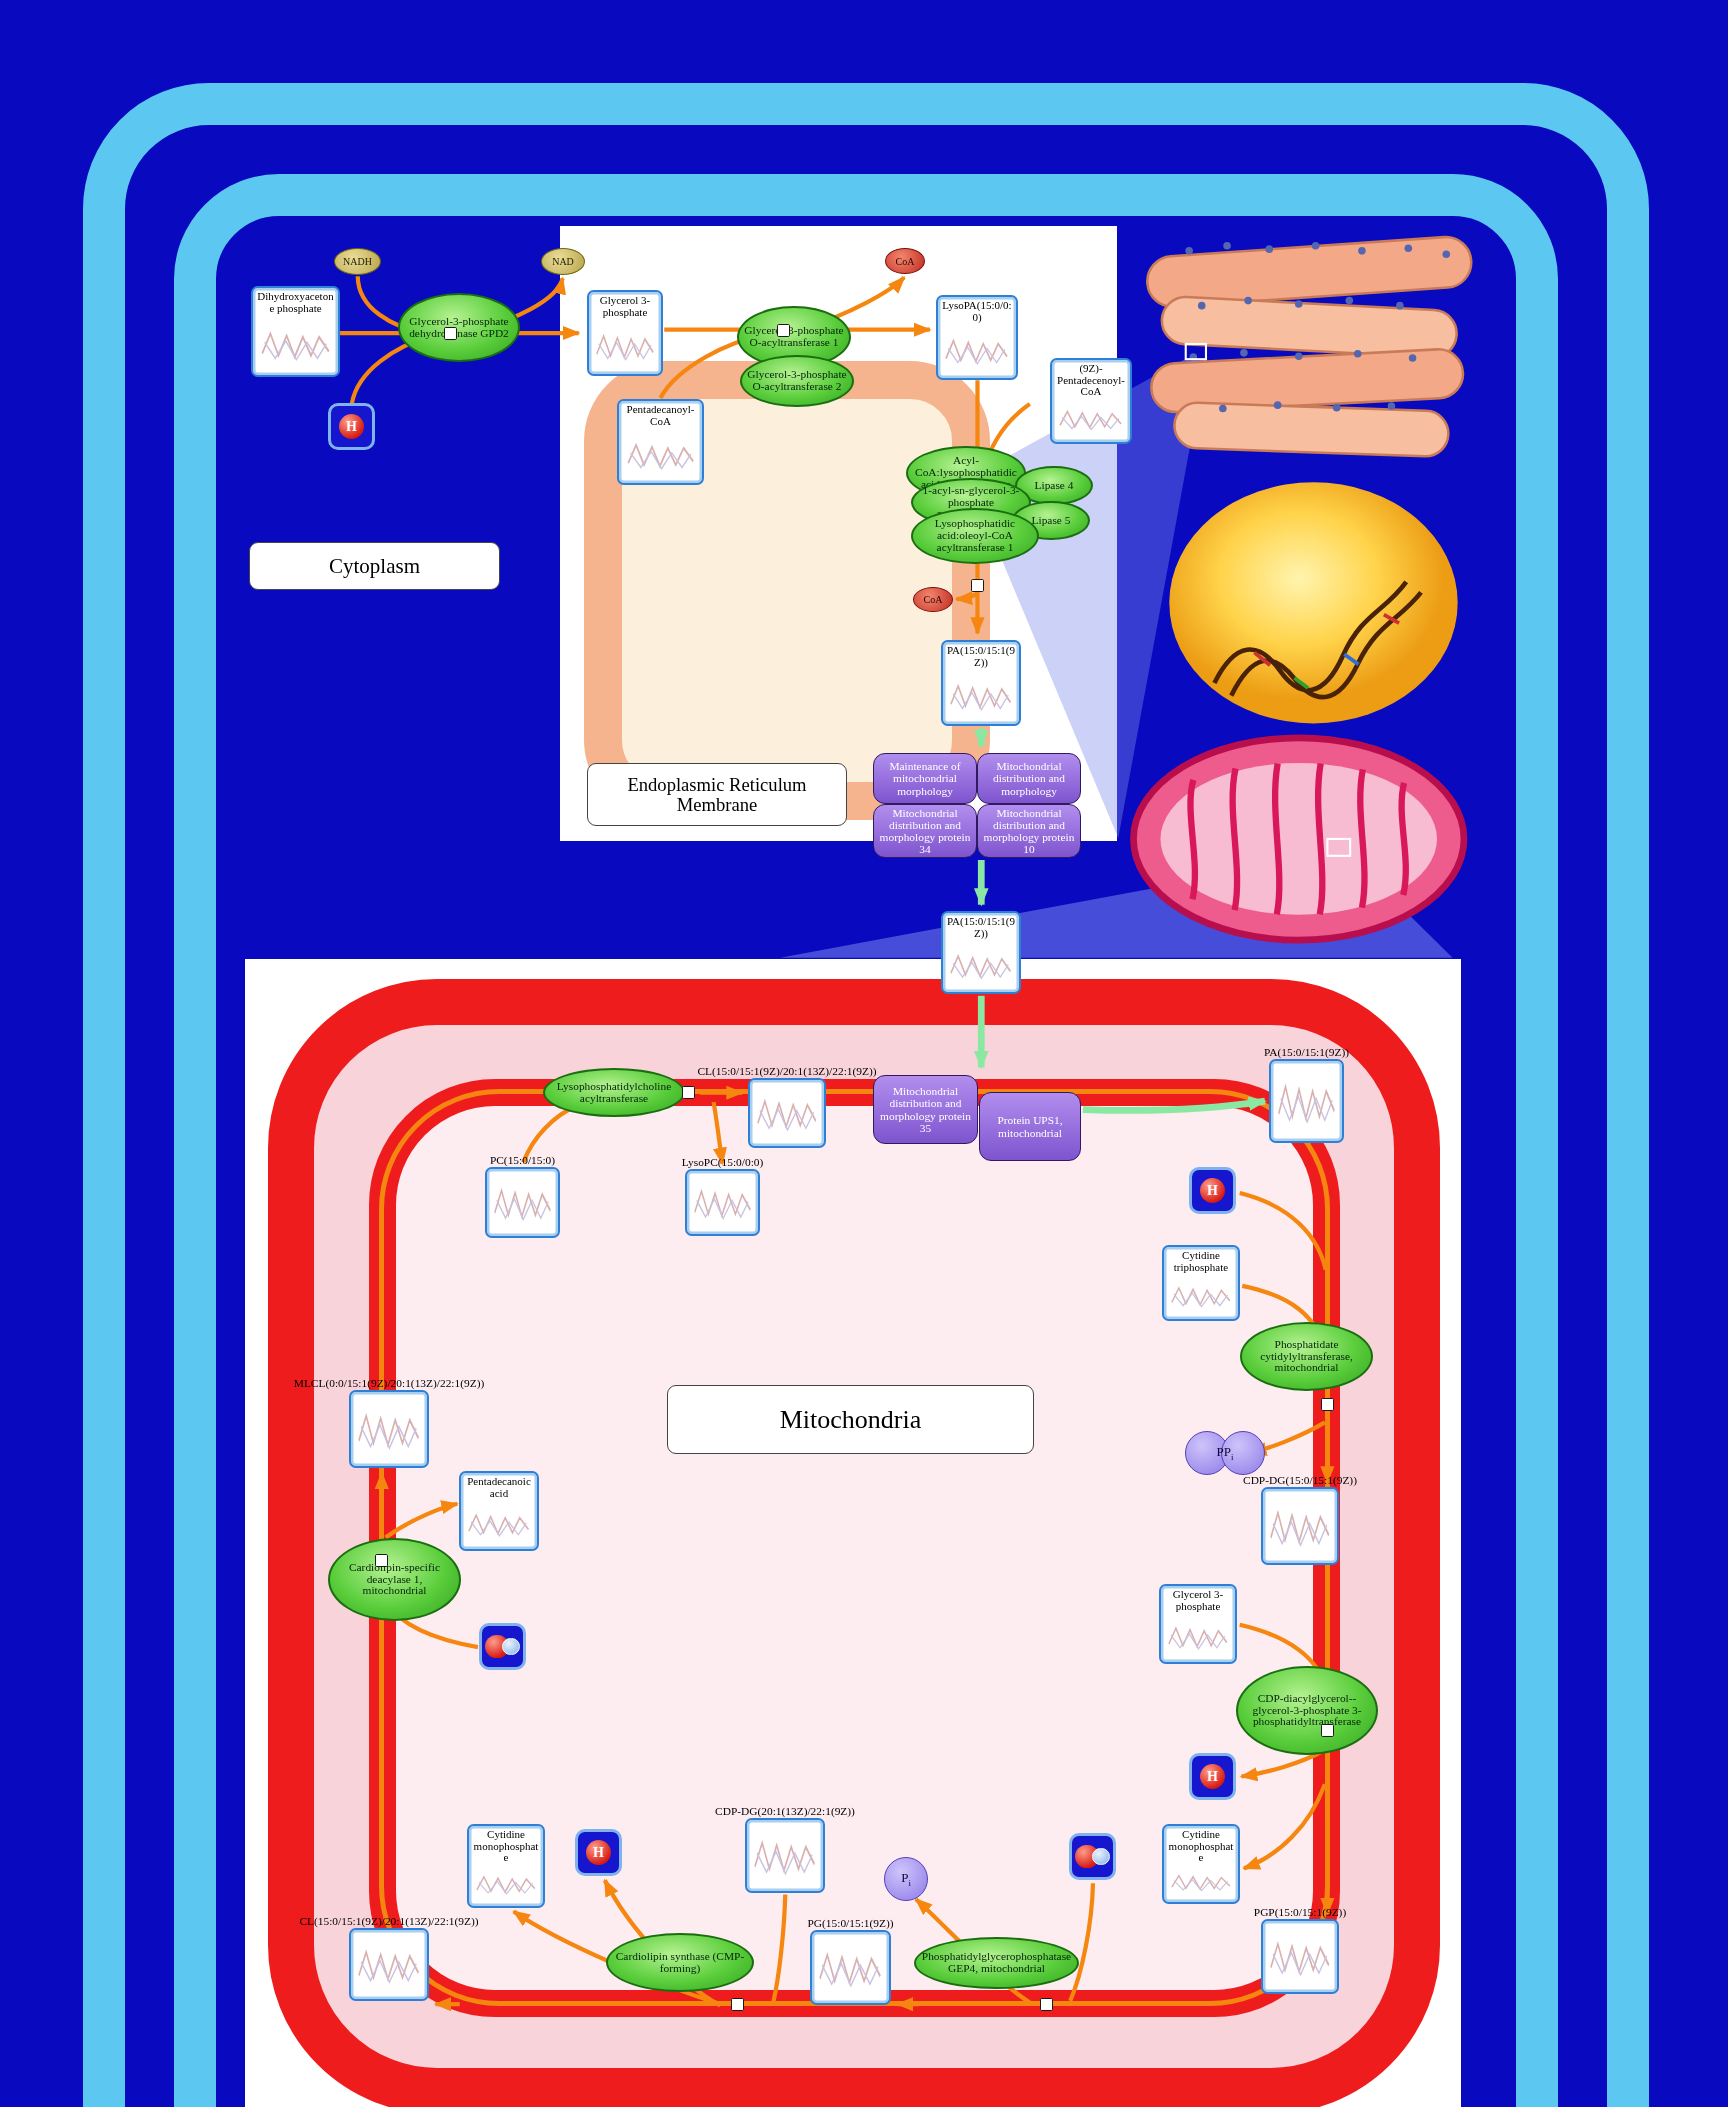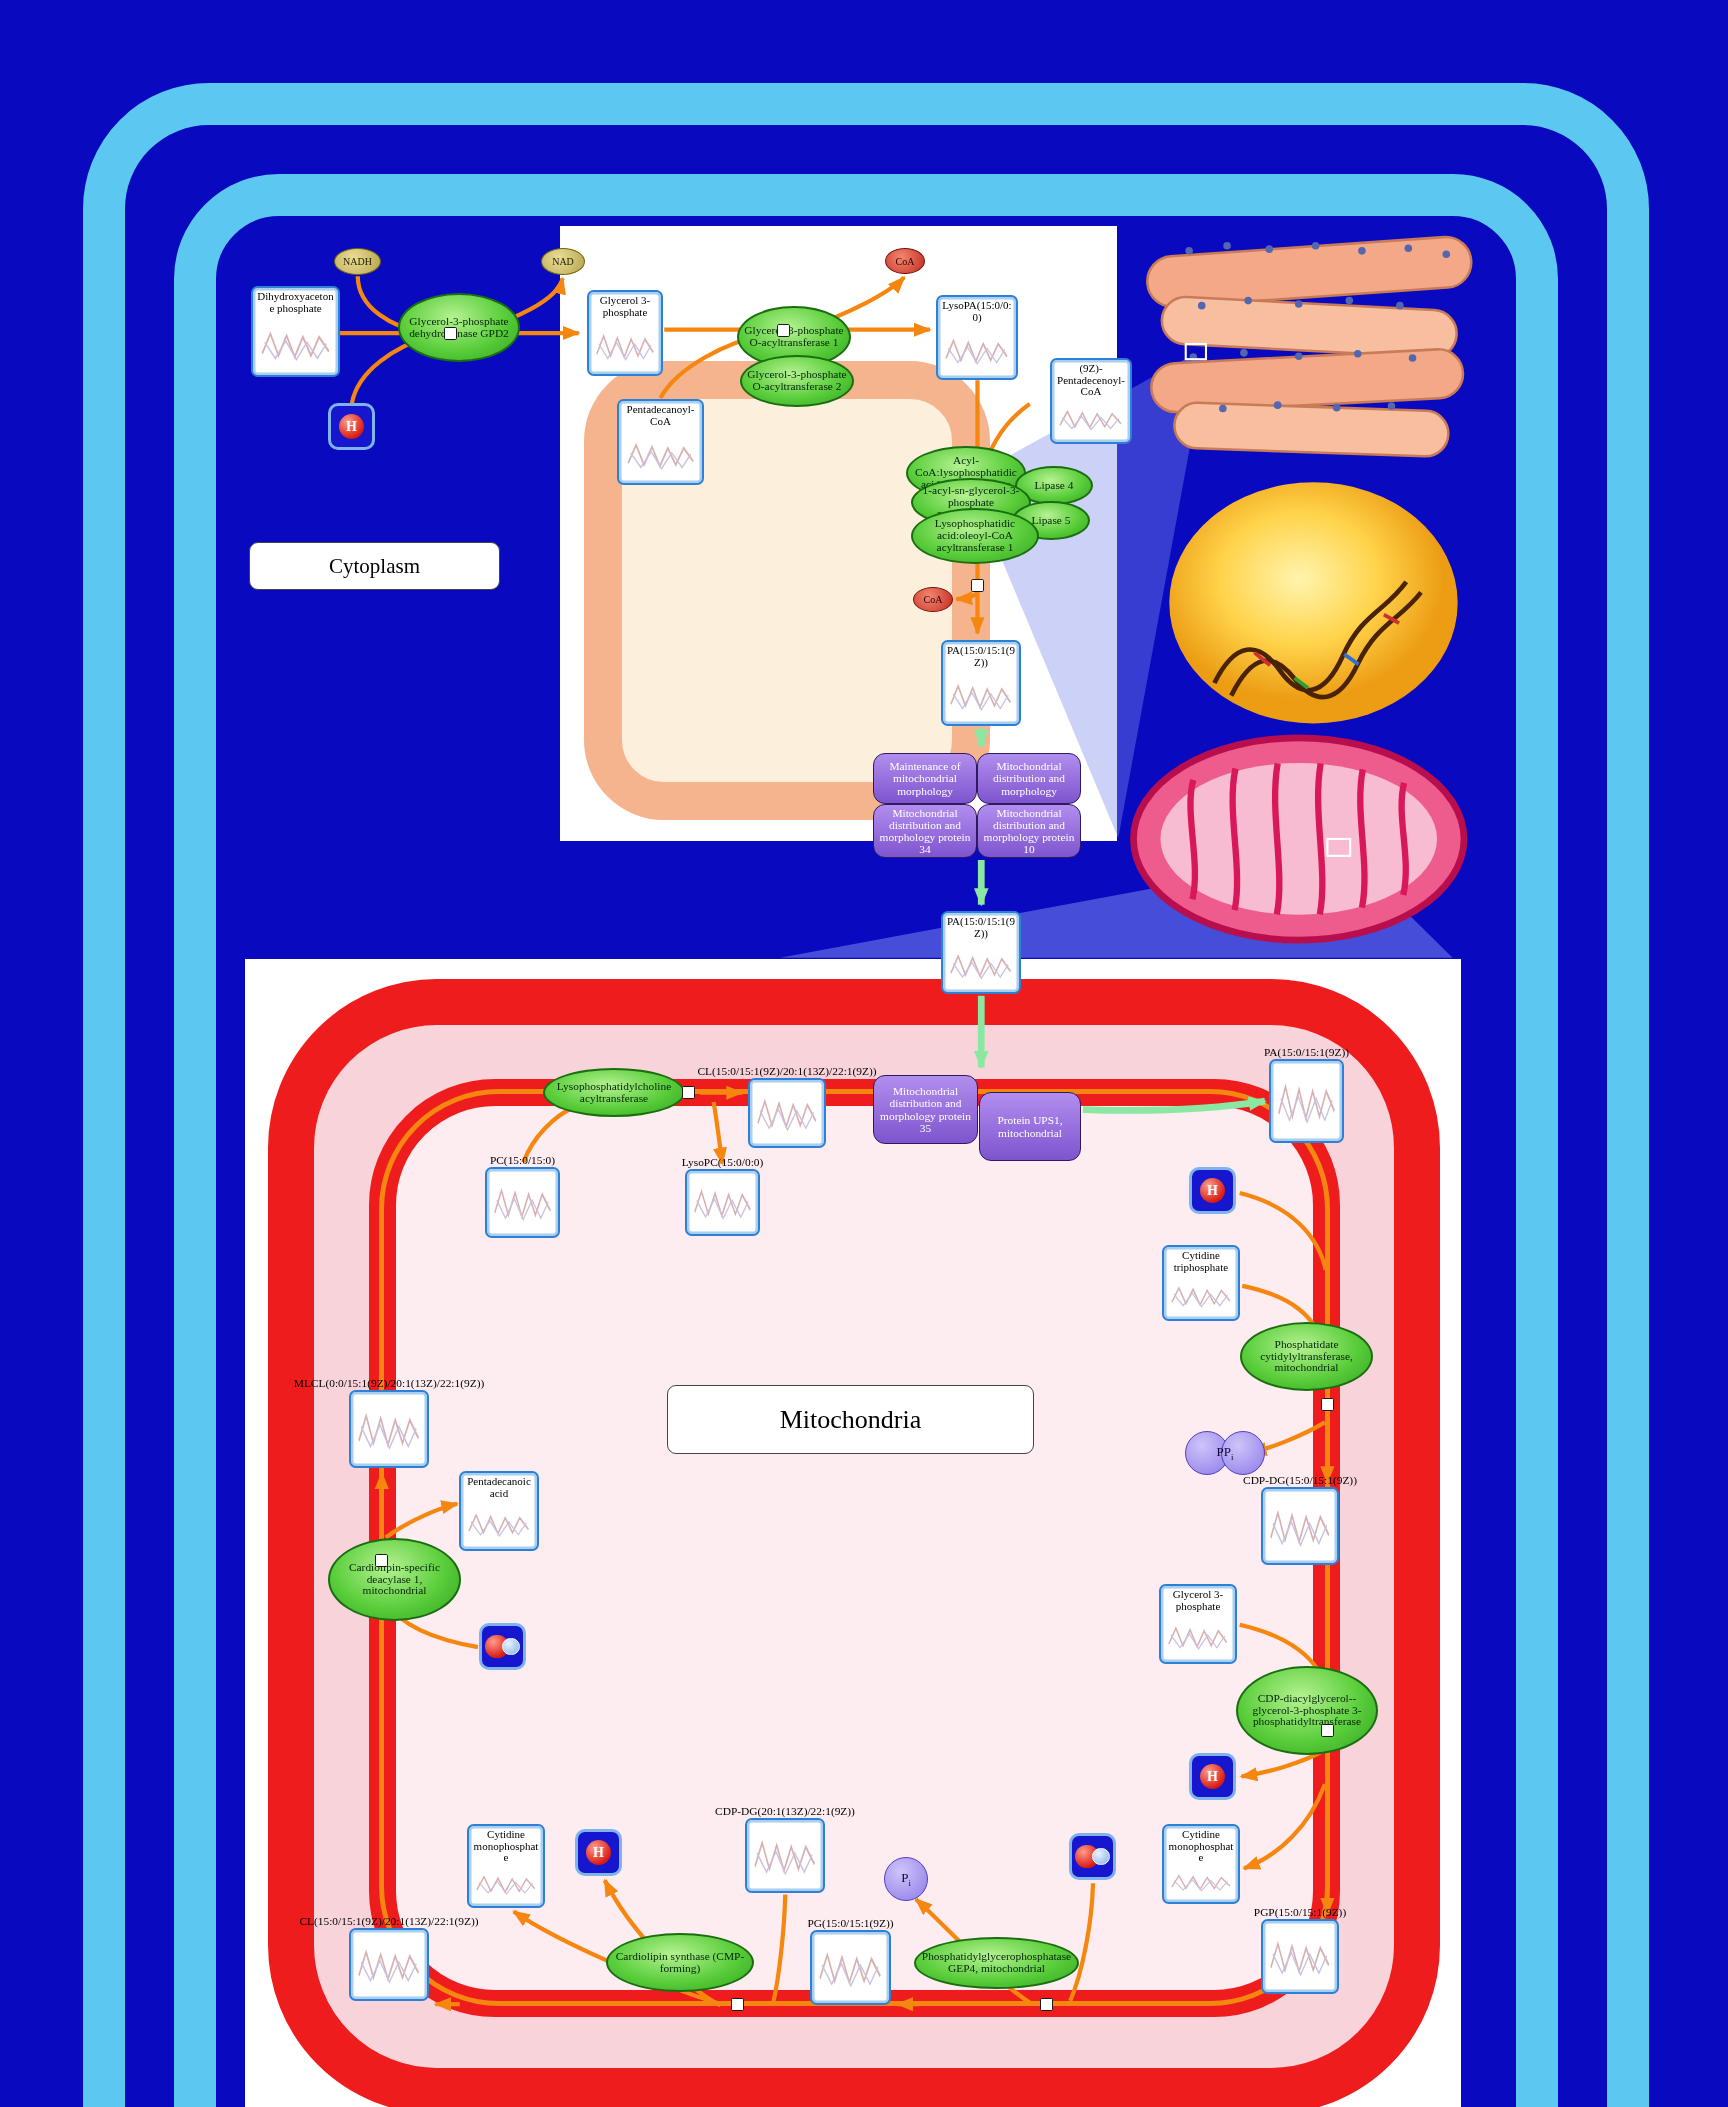--- a/index.html
+++ b/index.html
@@ -209,20 +209,21 @@
     </g>
     <g fill="none" stroke="#8BE8A2" stroke-width="16">
       <path d="M2327,1728 V1770" marker-end="url(#mg)"></path>
       <path d="M2327,2040 V2146" marker-end="url(#mg)"></path>
       <path d="M2327,2362 V2532" marker-end="url(#mg)"></path>
       <path d="M2568,2632 C2790,2640 2935,2622 3000,2612" marker-end="url(#mg)"></path>
     </g>
   </svg>
 
   <div class="zone-label" id="lbl-cytoplasm">Cytoplasm</div>
+  <div class="zone-label" id="lbl-er">Endoplasmic Reticulum Membrane</div>
   <div class="zone-label" id="lbl-mito">Mitochondria</div>
 
 <div class="met-box" style="left: 251px; top: 286px; width: 89px; height: 91px;">
       <div class="met-label">Dihydroxyacetone phosphate</div>
       <svg class="struct" viewBox="0 0 180 80" preserveAspectRatio="none">
         <polyline points="8,55 28,25 48,58 68,28 88,60 108,30 128,58 148,30 172,52" fill="none" stroke="#d9b0b0" stroke-width="4"></polyline>
         <polyline points="14,38 40,62 66,36 92,64 118,38 144,62 166,40" fill="none" stroke="#c9c2e0" stroke-width="3"></polyline>
       </svg>
     </div>
     <div class="met-box" style="left: 587px; top: 290px; width: 76px; height: 86px;">

